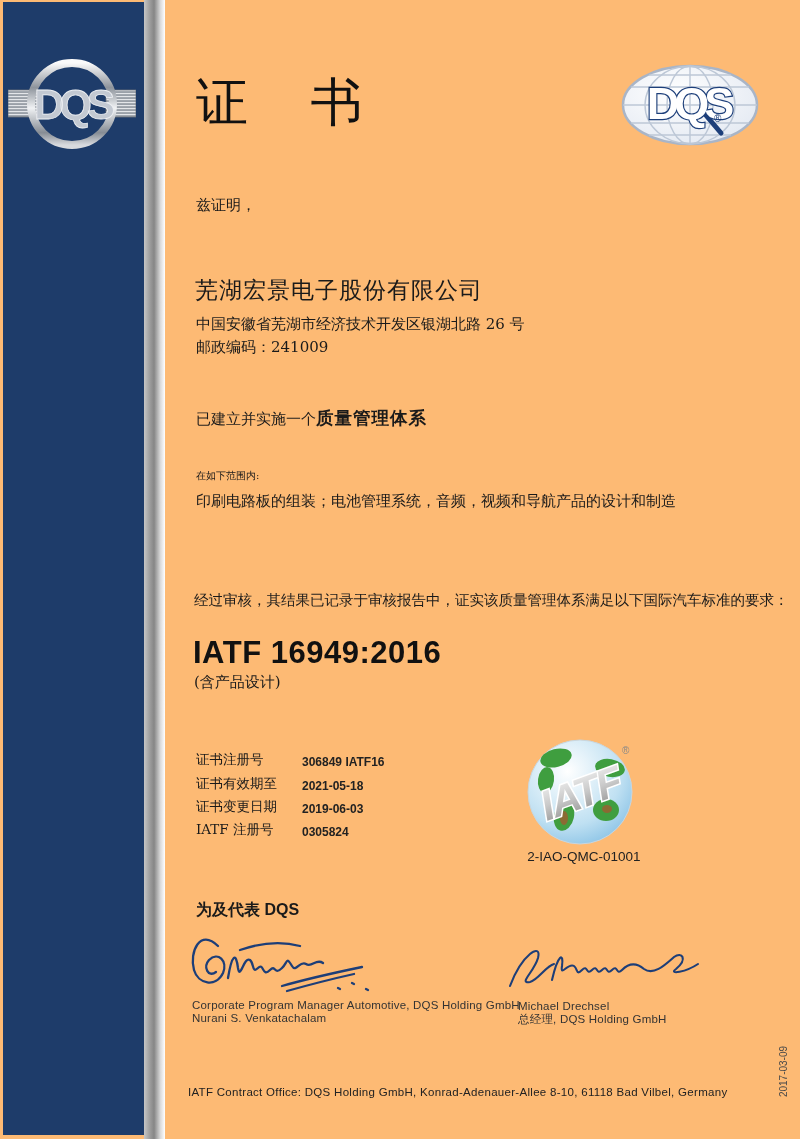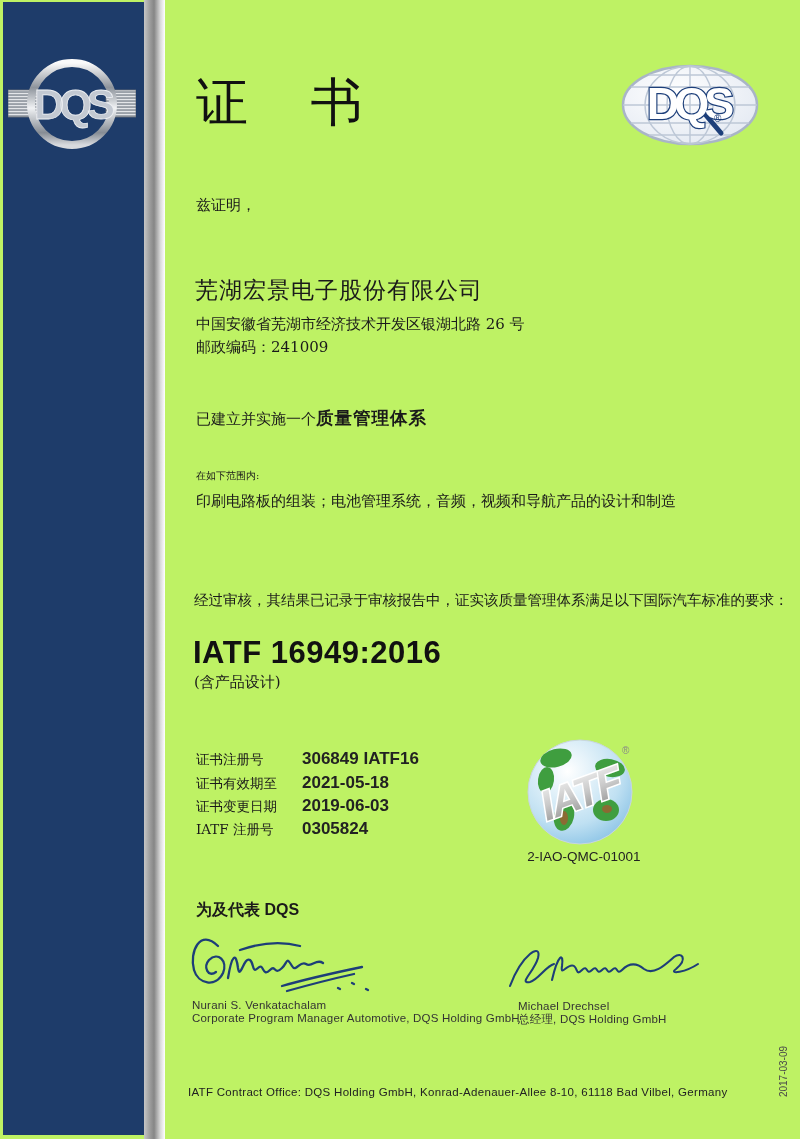--- a/index.html
+++ b/index.html
@@ -1,16 +1,16 @@
 <!DOCTYPE html>
 <html><head>
 <meta charset="utf-8">
 <style>
   html,body{margin:0;padding:0;background:#ffffff;}
-  .page{position:relative;width:800px;height:1139px;background:#bef264;overflow:hidden;
+  .page{position:relative;width:800px;height:1139px;background:#fdba74;overflow:hidden;
         font-family:"DejaVu Serif","Liberation Serif",serif;color:#1a1a1a;}
 
   .band{position:absolute;left:3px;top:2px;width:141px;height:1133px;background:#1e3c6a;}
   .strip{position:absolute;left:144px;top:0;width:21px;height:1139px;
          background:linear-gradient(90deg,#c6c6c6 0%,#989898 32%,#868686 48%,#d9d9d9 78%,#ffffff 100%);}
 
   .medallion{position:absolute;left:8px;top:53px;width:128px;height:104px;}
   .globe{position:absolute;left:608px;top:53px;width:164px;height:104px;}
 
   .title{position:absolute;left:196px;top:68px;font-size:52px;word-spacing:42px;letter-spacing:2px;color:#111;}
@@ -28,21 +28,21 @@
 
   .audit{position:absolute;left:194px;top:591px;font-size:14.5px;white-space:nowrap;}
 
   .standard{position:absolute;left:193px;top:635px;font-size:31px;font-weight:bold;
             font-family:"Liberation Sans",sans-serif;letter-spacing:0.5px;color:#111;}
   .standard-note{position:absolute;left:194px;top:673px;font-size:15px;}
 
   .details{position:absolute;left:196px;top:746px;}
   .detail-row{display:flex;align-items:flex-end;height:23.3px;}
   .detail-label{width:106px;font-size:13.5px;}
-  .detail-value{font-size:17px;font-weight:bold;font-family:"Liberation Sans",sans-serif;color:#222;}
+  .detail-value{font-size:12px;font-weight:bold;font-family:"Liberation Sans",sans-serif;color:#222;}
 
   .iatf-logo{position:absolute;left:520px;top:736px;width:122px;height:110px;}
   .iatf-code{position:absolute;left:514px;top:849px;width:140px;text-align:center;
              font-size:13.5px;font-family:"Liberation Sans",sans-serif;color:#222;}
 
   .on-behalf{position:absolute;left:196px;top:900px;font-size:16px;font-weight:bold;
              font-family:"Liberation Sans",sans-serif;}
 
   .sig-left{position:absolute;left:186px;top:926px;width:215px;height:78px;}
   .sig-right{position:absolute;left:502px;top:934px;width:208px;height:66px;}
@@ -184,22 +184,22 @@
     </g>
   </svg>
   <svg class="sig-right" viewBox="0 0 208 66">
     <g fill="none" stroke="#1d3e78" stroke-width="2.1" stroke-linecap="round" stroke-linejoin="round">
       <path d="M 8 52 C 20 20, 40 8, 36 24 C 32 38, 16 50, 28 48 C 36 46, 44 32, 52 30"></path>
       <path d="M 50 46 C 56 20, 62 18, 60 32 C 58 44, 66 28, 72 32 C 76 35, 74 42, 80 36 C 86 30, 84 42, 90 36 C 96 30, 94 42, 100 36 C 106 30, 104 42, 110 36 C 116 30, 114 42, 120 36 C 128 28, 136 30, 142 35 C 152 42, 164 30, 172 23 C 180 17, 186 25, 174 35 C 166 41, 184 38, 196 30"></path>
     </g>
   </svg>
 
   <div class="signatory left">
+    <div>Corporate Program Manager Automotive, DQS Holding GmbH</div>
     <div>Nurani S. Venkatachalam</div>
-    <div>Corporate Program Manager Automotive, DQS Holding GmbH</div>
   </div>
   <div class="signatory right">
     <div>Michael Drechsel</div>
     <div>总经理, DQS Holding GmbH</div>
   </div>
 
   <div class="footer">IATF Contract Office: DQS Holding GmbH, Konrad-Adenauer-Allee 8-10, 61118 Bad Vilbel, Germany</div>
   <div class="side-date">2017-03-09</div>
 
 </div>

